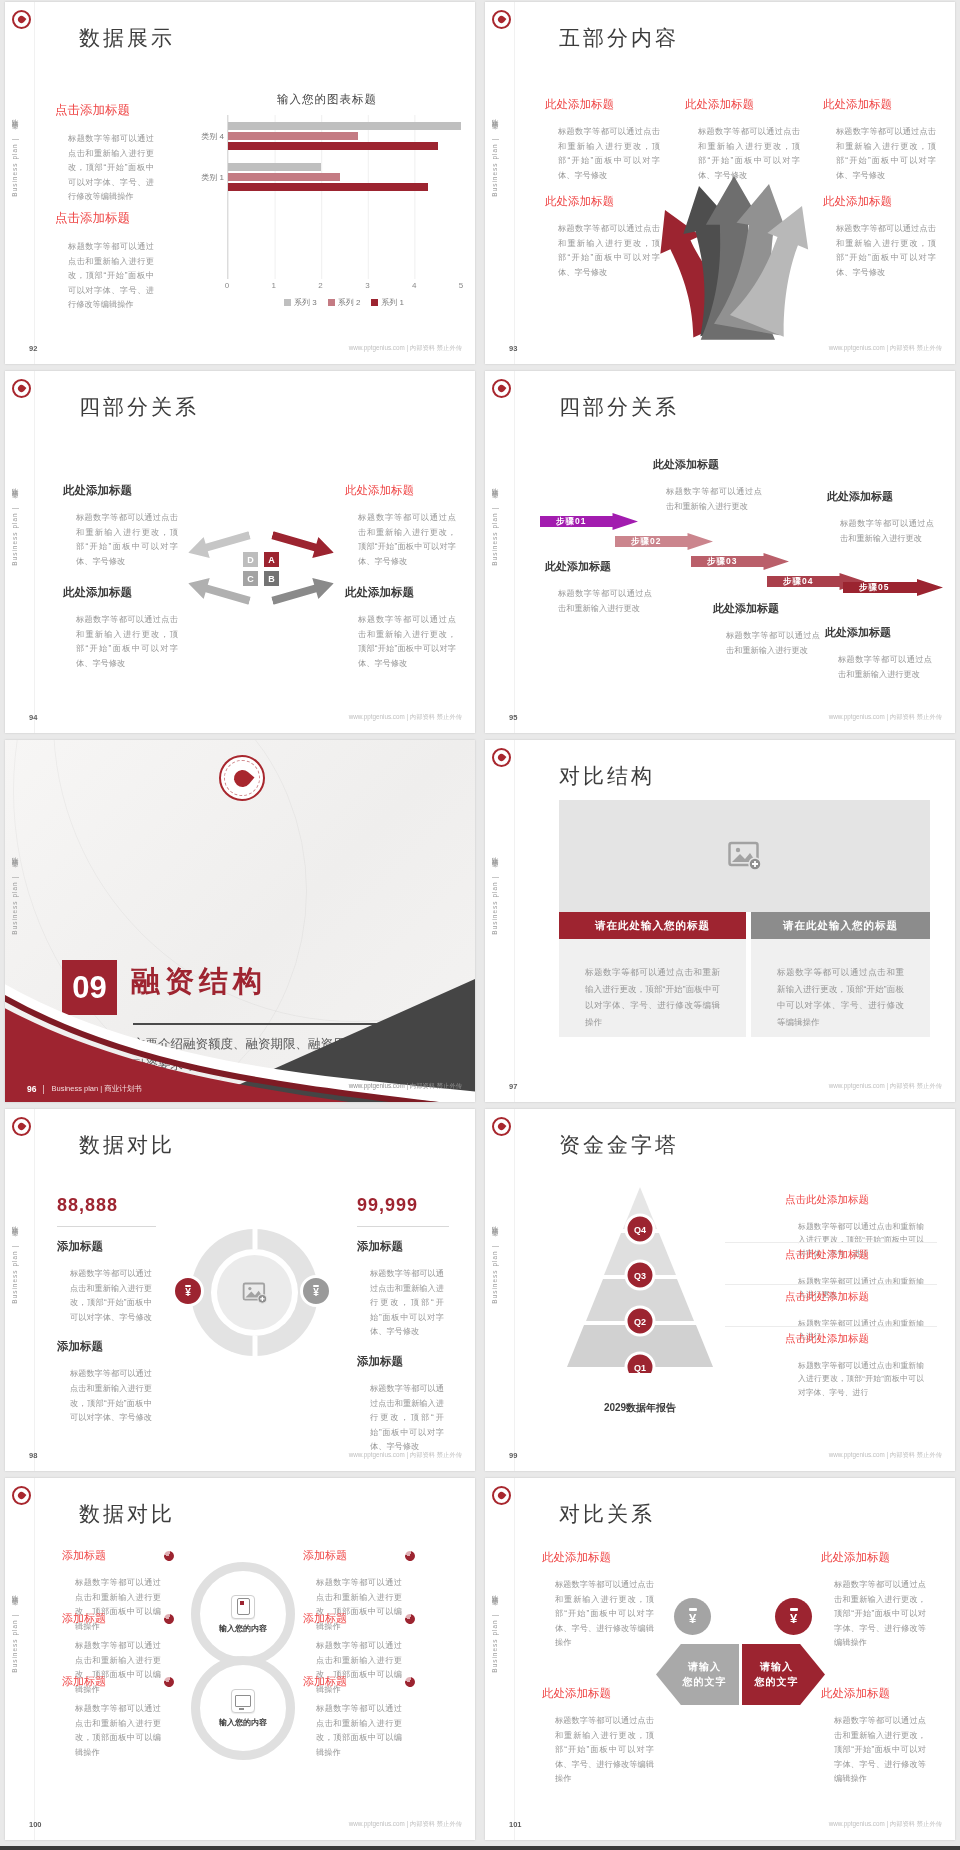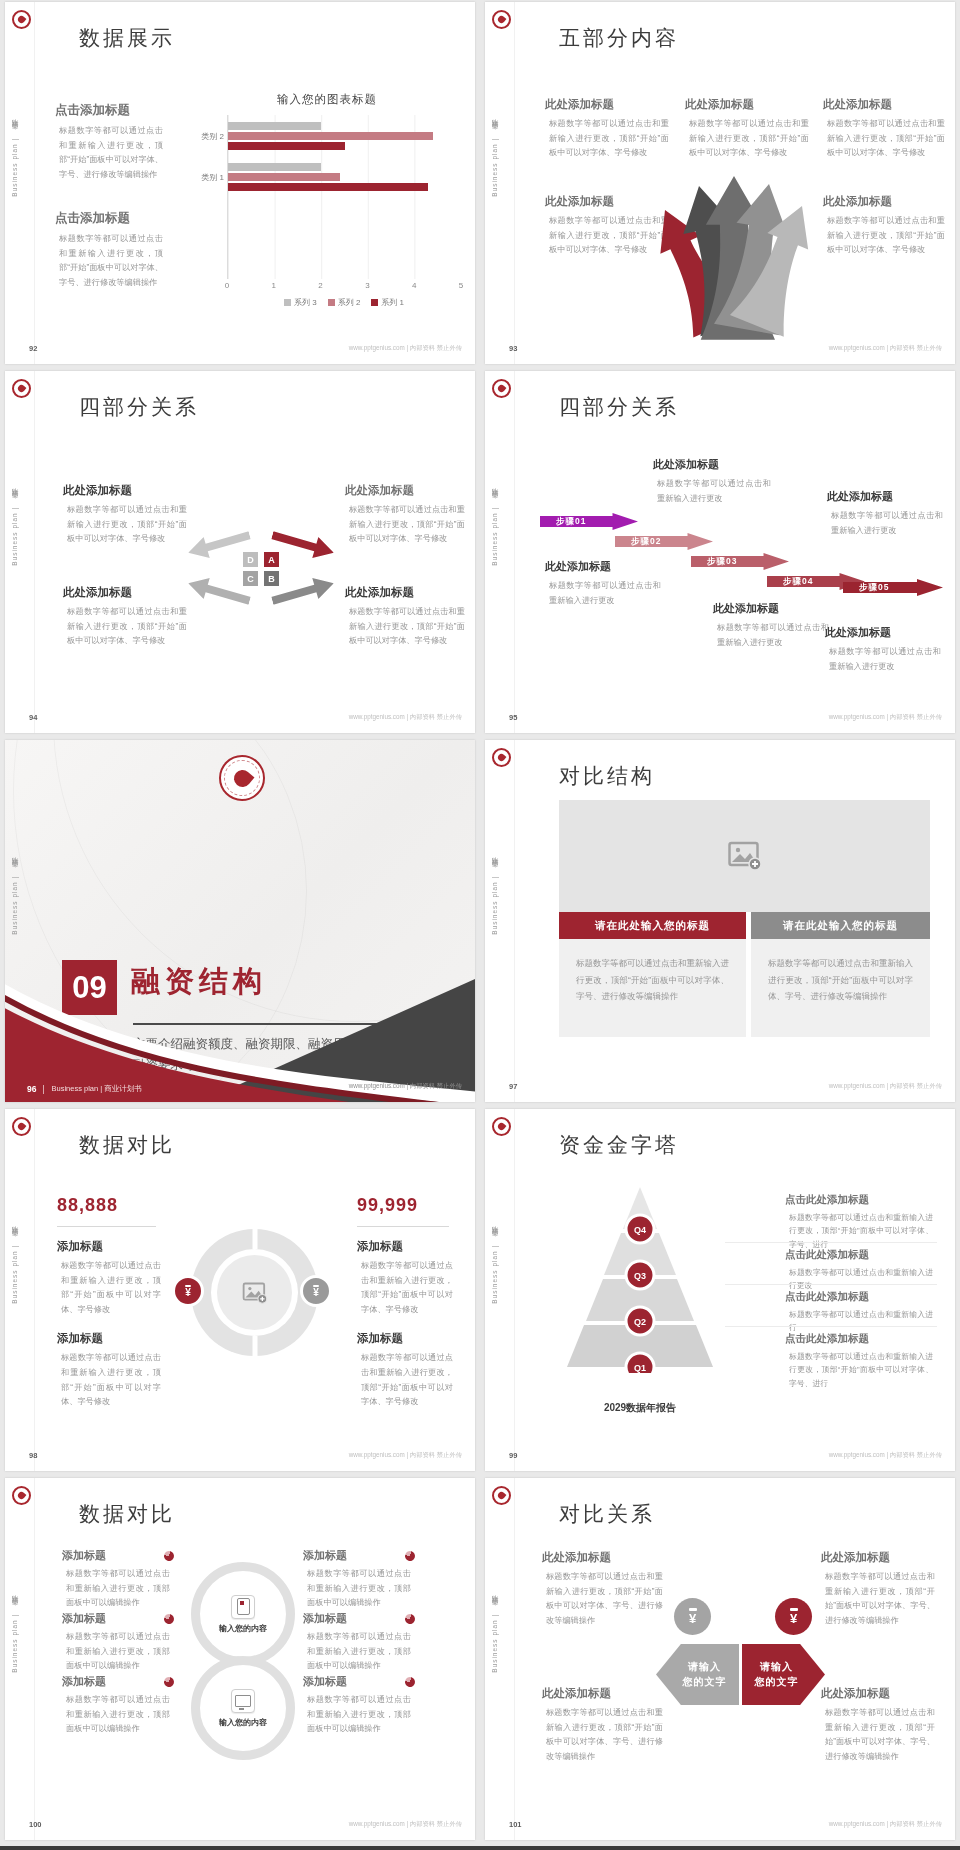--- a/index.html
+++ b/index.html
@@ -10,23 +10,23 @@
 
   
   .logo{position:absolute;left:7px;top:8px;width:15px;height:15px;border:2px solid #A8272E;border-radius:50%;display:flex;align-items:center;justify-content:center;background:#fff;}
   .logo::before{content:"";width:7px;height:7px;background:#A8272E;border-radius:50% 0 50% 50%;transform:rotate(40deg);}
   .sideline{position:absolute;left:29px;top:0;bottom:0;width:1px;background:#f1f1f1;}
   .vtext{position:absolute;left:6px;top:128px;writing-mode:vertical-rl;transform:rotate(180deg);font-size:6.5px;color:#9a9a9a;letter-spacing:1px;}
   .s-title{position:absolute;left:74px;top:22px;font-size:21px;color:#3c3c3c;letter-spacing:3px;}
   .pnum{position:absolute;left:24px;bottom:11px;font-size:7.5px;font-weight:bold;color:#5d5d5d;}
   .site{position:absolute;right:13px;bottom:11px;font-size:6.3px;color:#c0c0c0;}
 
-  .h-red{font-size:11.5px;font-weight:bold;color:#737373;margin:0 0 5px 0;}
+  .h-red{font-size:11.5px;font-weight:normal;color:#ef4444;margin:0 0 5px 0;}
   .h-dark{font-size:11.5px;font-weight:bold;color:#3c3c3c;margin:0 0 5px 0;}
-  .body{font-size:8.2px;color:#969696;line-height:1.78;text-align:justify;margin:4px;}
+  .body{font-size:8.2px;color:#969696;line-height:1.78;text-align:justify;margin:13px;}
   .blk{position:absolute;}
 
   
   #s92 .blk1{left:50px;top:100px;width:112px;}
   #s92 .blk1 .h-red{font-size:12.5px;}
   #s92 .blk2{left:50px;top:208px;width:112px;}
   #s92 .blk2 .h-red{font-size:12.5px;}
   .chart{position:absolute;left:188px;top:90px;width:268px;}
   .c-title{text-align:center;font-size:11.5px;color:#454545;letter-spacing:1px;margin-bottom:8px;}
   .c-plot{position:relative;margin-left:34px;height:164px;border-left:1px solid #dcdcdc;
@@ -151,24 +151,24 @@
     </div>
     <div class="blk blk2">
       <p class="h-red">点击添加标题</p>
       <p class="body">标题数字等都可以通过点击和重新输入进行更改，顶部“开始”面板中可以对字体、字号、进行修改等编辑操作</p>
     </div>
 
     <div class="chart">
       <div class="c-title">输入您的图表标题</div>
       <div class="c-plot">
             <div class="crow">
-              <span class="clabel">类别 2</span>
-              <div class="cbar" style="width: 40%; background: rgb(191, 191, 191);"></div>
-              <div class="cbar" style="width: 88%; background: rgb(196, 123, 131);"></div>
-              <div class="cbar" style="width: 50%; background: rgb(156, 36, 48);"></div>
+              <span class="clabel">类别 4</span>
+              <div class="cbar" style="width: 100%; background: rgb(191, 191, 191);"></div>
+              <div class="cbar" style="width: 56%; background: rgb(196, 123, 131);"></div>
+              <div class="cbar" style="width: 90%; background: rgb(156, 36, 48);"></div>
             </div>
             <div class="crow">
               <span class="clabel">类别 1</span>
               <div class="cbar" style="width: 40%; background: rgb(191, 191, 191);"></div>
               <div class="cbar" style="width: 48%; background: rgb(196, 123, 131);"></div>
               <div class="cbar" style="width: 86%; background: rgb(156, 36, 48);"></div>
             </div>
           </div>
       <div class="c-axis">
             <span style="left: 0%;">0</span>

